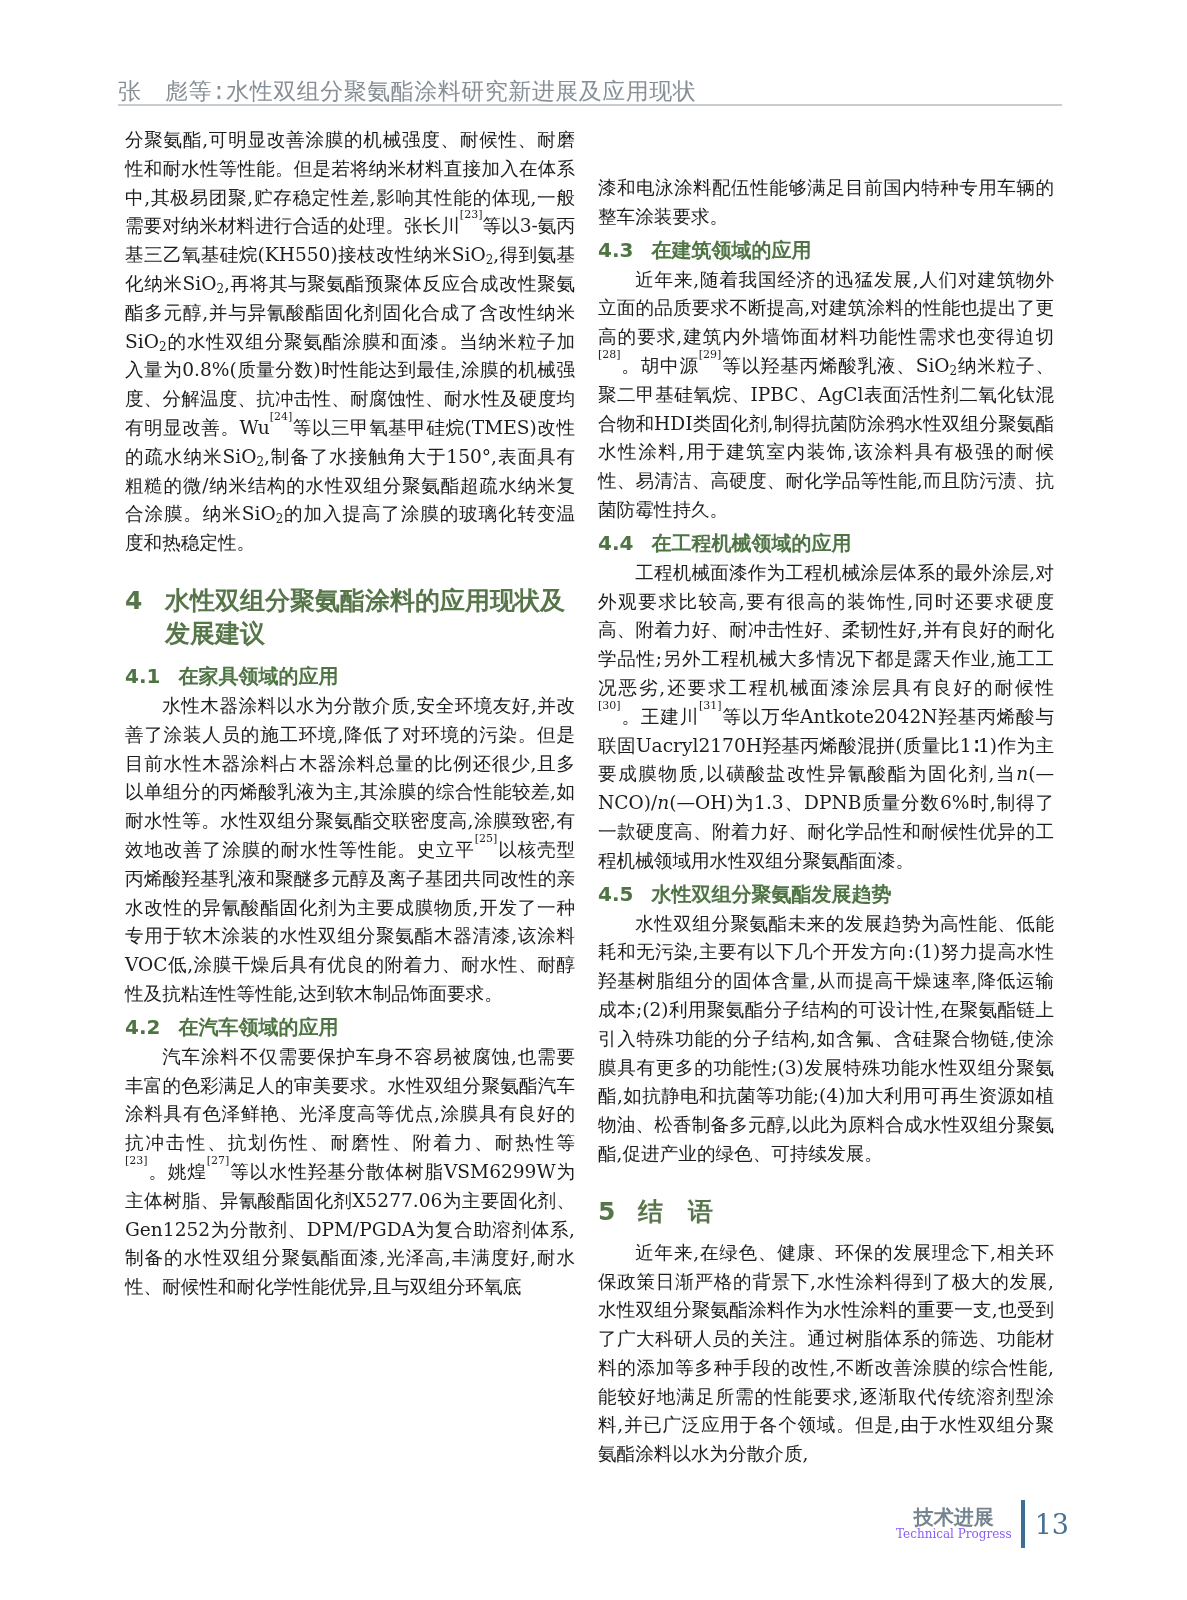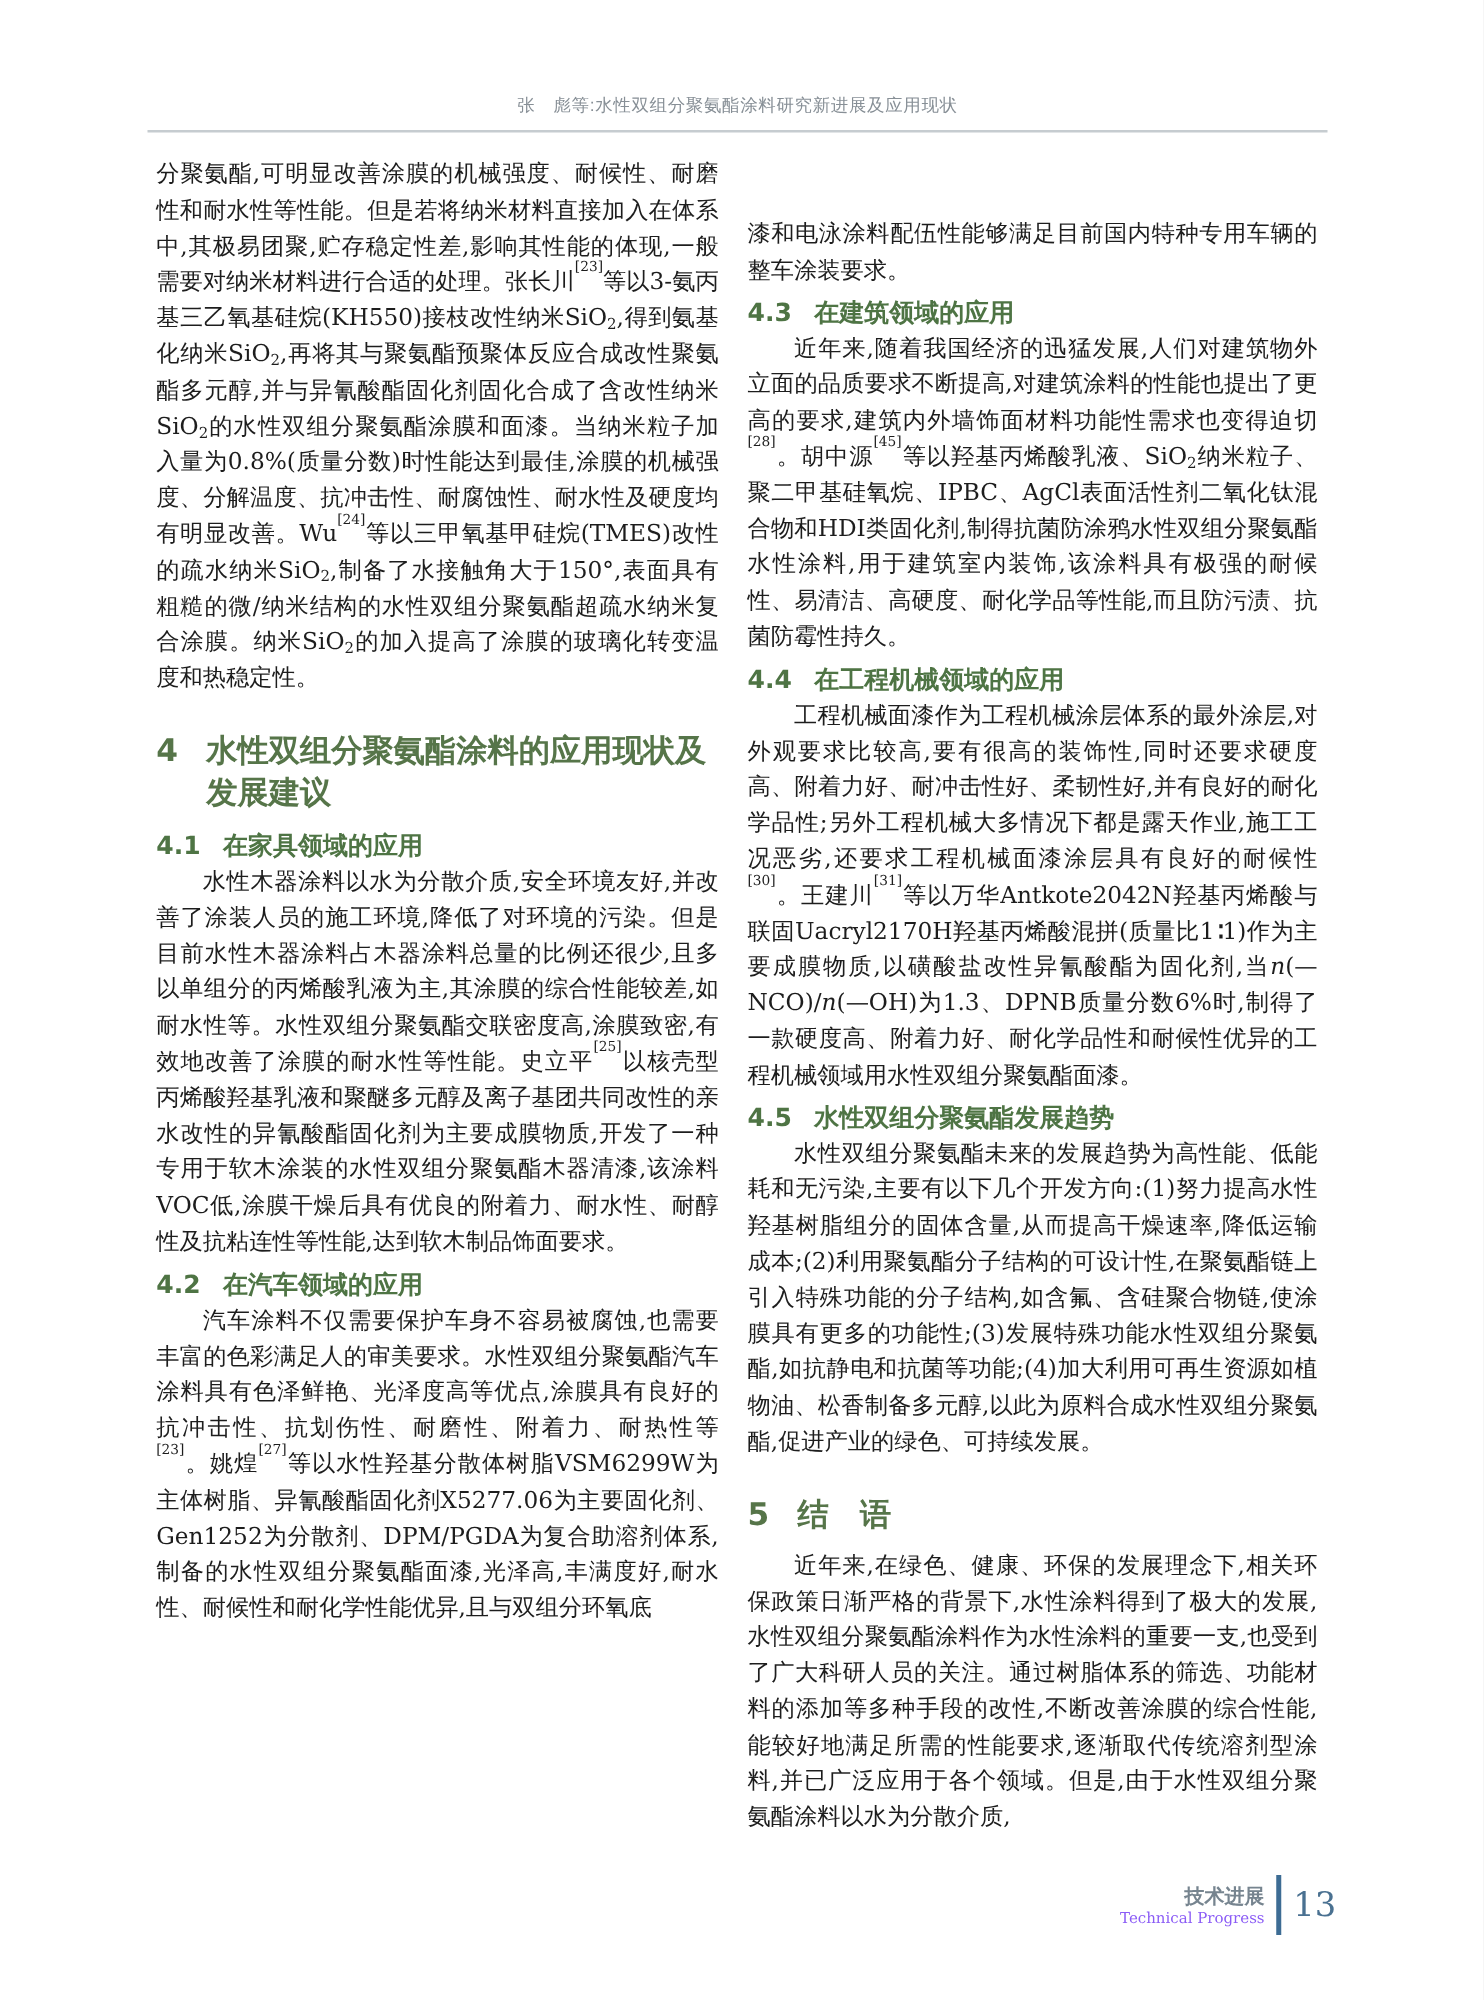--- a/index.html
+++ b/index.html
@@ -6,23 +6,23 @@
   .page{
     position:relative;
     width:1187px;height:1600px;
     background:#ffffff;
     overflow:hidden;
     font-family:"DejaVu Serif","Liberation Serif",serif;
   }
   
   .running-head{
     position:absolute;left:118px;top:76px;width:944px;
-    text-align:center;
-    font-family:Liberation Sans, sans-serif;
-    font-size:14px;color:#878f96;letter-spacing:.5px;
+    text-align:left;
+    font-family:Liberation Mono, monospace;
+    font-size:23px;color:#878f96;letter-spacing:.5px;
   }
   .head-rule{
     position:absolute;left:118px;top:104px;width:944px;height:2px;
     background:#c6ccd0;
   }
   
   .column{
     position:absolute;top:126px;
     color:#1d1d1d;
     font-size:18.6px;line-height:28.8px;
@@ -59,21 +59,21 @@
   }
   .h2 .h-num{margin-right:18px;text-align:right;}
   
   .footer{
     position:absolute;right:118px;bottom:52px;
     display:flex;align-items:center;
   }
   .footer-labels{text-align:right;margin-right:9px;}
   .footer-zh{
     font-family:"DejaVu Sans","Liberation Sans",sans-serif;
-    font-weight:bold;font-size:16px;color:#76848f;line-height:20px;
+    font-weight:bold;font-size:20px;color:#76848f;line-height:20px;text-align:center;
   }
   .footer-en{
     font-family:"DejaVu Serif","Liberation Serif",serif;
     font-size:12px;color:#8b5cf6;line-height:15px;
   }
   .footer-bar{width:4px;height:48px;background:#3d6c94;margin-right:10px;}
   .footer-page{
     font-family:"DejaVu Serif","Liberation Serif",serif;
     font-size:27px;color:#4a7191;
   }
@@ -94,21 +94,21 @@
       </div>
       <div class="h2"><span class="h-num">4.1</span><span class="h-text">在家具领域的应用</span></div>
       <p class="para indent">水性木器涂料以水为分散介质,安全环境友好,并改善了涂装人员的施工环境,降低了对环境的污染。但是目前水性木器涂料占木器涂料总量的比例还很少,且多以单组分的丙烯酸乳液为主,其涂膜的综合性能较差,如耐水性等。水性双组分聚氨酯交联密度高,涂膜致密,有效地改善了涂膜的耐水性等性能。史立平<sup class="ref">[25]</sup>以核壳型丙烯酸羟基乳液和聚醚多元醇及离子基团共同改性的亲水改性的异氰酸酯固化剂为主要成膜物质,开发了一种专用于软木涂装的水性双组分聚氨酯木器清漆,该涂料VOC低,涂膜干燥后具有优良的附着力、耐水性、耐醇性及抗粘连性等性能,达到软木制品饰面要求。</p>
       <div class="h2"><span class="h-num">4.2</span><span class="h-text">在汽车领域的应用</span></div>
       <p class="para indent">汽车涂料不仅需要保护车身不容易被腐蚀,也需要丰富的色彩满足人的审美要求。水性双组分聚氨酯汽车涂料具有色泽鲜艳、光泽度高等优点,涂膜具有良好的抗冲击性、抗划伤性、耐磨性、附着力、耐热性等<sup class="ref">[23]</sup>。姚煌<sup class="ref">[27]</sup>等以水性羟基分散体树脂VSM6299W为主体树脂、异氰酸酯固化剂X5277.06为主要固化剂、Gen1252为分散剂、DPM/PGDA为复合助溶剂体系,制备的水性双组分聚氨酯面漆,光泽高,丰满度好,耐水性、耐候性和耐化学性能优异,且与双组分环氧底</p>
     </section>
 
   <section class="column right" id="col-right">
       <p class="para">漆和电泳涂料配伍性能够满足目前国内特种专用车辆的整车涂装要求。</p>
       <div class="h2"><span class="h-num">4.3</span><span class="h-text">在建筑领域的应用</span></div>
-      <p class="para indent">近年来,随着我国经济的迅猛发展,人们对建筑物外立面的品质要求不断提高,对建筑涂料的性能也提出了更高的要求,建筑内外墙饰面材料功能性需求也变得迫切<sup class="ref">[28]</sup>。胡中源<sup class="ref">[45]</sup>等以羟基丙烯酸乳液、SiO<sub>2</sub>纳米粒子、聚二甲基硅氧烷、IPBC、AgCl表面活性剂二氧化钛混合物和HDI类固化剂,制得抗菌防涂鸦水性双组分聚氨酯水性涂料,用于建筑室内装饰,该涂料具有极强的耐候性、易清洁、高硬度、耐化学品等性能,而且防污渍、抗菌防霉性持久。</p>
+      <p class="para indent">近年来,随着我国经济的迅猛发展,人们对建筑物外立面的品质要求不断提高,对建筑涂料的性能也提出了更高的要求,建筑内外墙饰面材料功能性需求也变得迫切<sup class="ref">[28]</sup>。胡中源<sup class="ref">[29]</sup>等以羟基丙烯酸乳液、SiO<sub>2</sub>纳米粒子、聚二甲基硅氧烷、IPBC、AgCl表面活性剂二氧化钛混合物和HDI类固化剂,制得抗菌防涂鸦水性双组分聚氨酯水性涂料,用于建筑室内装饰,该涂料具有极强的耐候性、易清洁、高硬度、耐化学品等性能,而且防污渍、抗菌防霉性持久。</p>
       <div class="h2"><span class="h-num">4.4</span><span class="h-text">在工程机械领域的应用</span></div>
       <p class="para indent">工程机械面漆作为工程机械涂层体系的最外涂层,对外观要求比较高,要有很高的装饰性,同时还要求硬度高、附着力好、耐冲击性好、柔韧性好,并有良好的耐化学品性;另外工程机械大多情况下都是露天作业,施工工况恶劣,还要求工程机械面漆涂层具有良好的耐候性<sup class="ref">[30]</sup>。王建川<sup class="ref">[31]</sup>等以万华Antkote2042N羟基丙烯酸与联固Uacryl2170H羟基丙烯酸混拼(质量比1∶1)作为主要成膜物质,以磺酸盐改性异氰酸酯为固化剂,当<em>n</em>(—NCO)/<em>n</em>(—OH)为1.3、DPNB质量分数6%时,制得了一款硬度高、附着力好、耐化学品性和耐候性优异的工程机械领域用水性双组分聚氨酯面漆。</p>
       <div class="h2"><span class="h-num">4.5</span><span class="h-text">水性双组分聚氨酯发展趋势</span></div>
       <p class="para indent">水性双组分聚氨酯未来的发展趋势为高性能、低能耗和无污染,主要有以下几个开发方向:(1)努力提高水性羟基树脂组分的固体含量,从而提高干燥速率,降低运输成本;(2)利用聚氨酯分子结构的可设计性,在聚氨酯链上引入特殊功能的分子结构,如含氟、含硅聚合物链,使涂膜具有更多的功能性;(3)发展特殊功能水性双组分聚氨酯,如抗静电和抗菌等功能;(4)加大利用可再生资源如植物油、松香制备多元醇,以此为原料合成水性双组分聚氨酯,促进产业的绿色、可持续发展。</p>
       <div class="h1">
         <span class="h-num">5</span>
         <span class="h-text">结　语</span>
       </div>
       <p class="para indent">近年来,在绿色、健康、环保的发展理念下,相关环保政策日渐严格的背景下,水性涂料得到了极大的发展,水性双组分聚氨酯涂料作为水性涂料的重要一支,也受到了广大科研人员的关注。通过树脂体系的筛选、功能材料的添加等多种手段的改性,不断改善涂膜的综合性能,能较好地满足所需的性能要求,逐渐取代传统溶剂型涂料,并已广泛应用于各个领域。但是,由于水性双组分聚氨酯涂料以水为分散介质,</p>
     </section>

